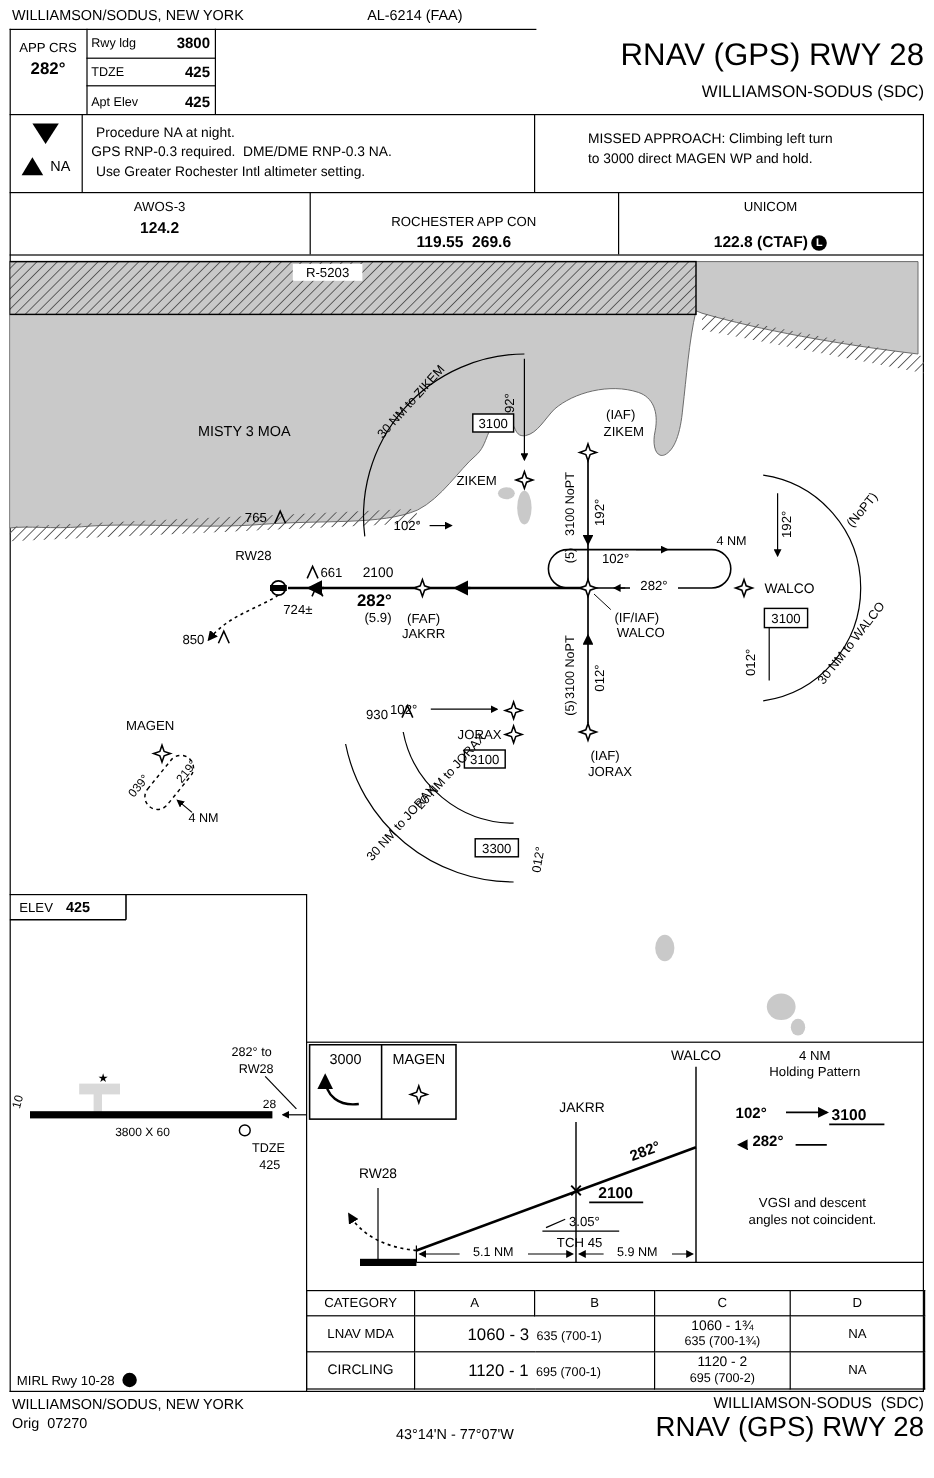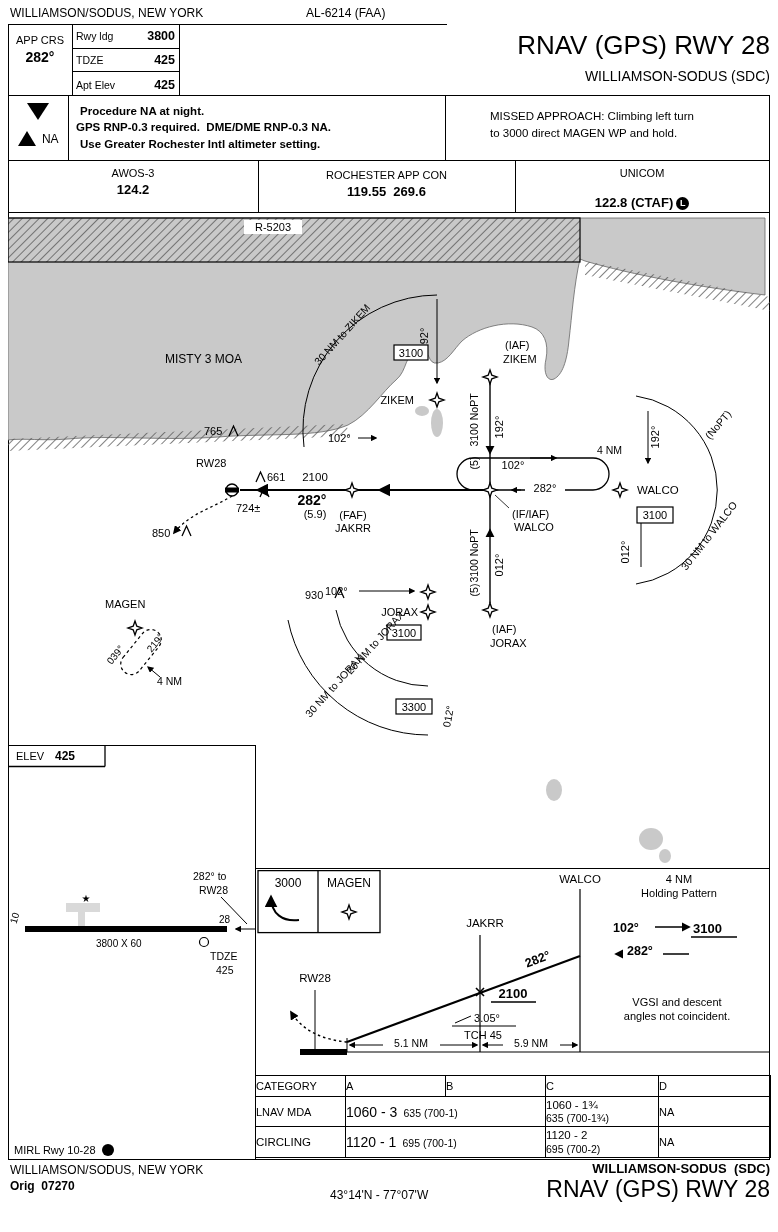--- a/index.html
+++ b/index.html
@@ -1,27 +1,27 @@
 <!DOCTYPE html>
 <html><head>
 <meta charset="utf-8">
 <style>
   html,body{margin:0;padding:0;background:#fff;}
   body{width:778px;height:1232px;position:relative;font-family:"Liberation Sans",sans-serif;color:#000;overflow:hidden;}
   .abs{position:absolute;}
   .hl{position:absolute;height:1.3px;background:#000;}
   .vl{position:absolute;width:1.3px;background:#000;}
-  .pre{white-space:pre;font-weight:bold;}
+  .pre{white-space:pre;}
   .b{font-weight:bold;}
   .ctr{text-align:center;}
   svg text{fill:#000;}
   .circleL{display:inline-block;width:13px;height:13px;border-radius:50%;background:#000;color:#fff;
            font-size:9px;line-height:13px;text-align:center;font-weight:bold;vertical-align:1px;margin-left:3px;}
   .mins{border-collapse:collapse;width:515px;table-layout:fixed;}
-  .mins td{border:1.2px solid #000;padding:0;vertical-align:middle;font-size:11px;}
+  .mins td{border:1.2px solid #000;text-align:center;padding:0;vertical-align:middle;font-size:11px;}
   .mins .hrow td{height:20px;font-size:11px;}
   .mins .big{font-size:14px;}
   .mins .sm{font-size:10.5px;}
   .mins .sm2{font-size:11.5px;line-height:1.15;}
 </style>
 </head>
 <body>
 
 <div>
   <div class="hl" style="left:8px;top:24px;width:439px"></div>
@@ -90,21 +90,21 @@
 </div>
 <div class="abs" style="left:445px;top:95px;width:324px;height:65px;font-size:11.5px;padding:13px 0 0 45px;box-sizing:border-box;line-height:1.45">
   <div>MISSED APPROACH: Climbing left turn</div>
   <div>to 3000 direct MAGEN WP and hold.</div>
 </div>
 
 <div class="abs ctr" style="left:8px;top:160px;width:250px;height:52px;padding-top:7px;box-sizing:border-box">
   <div style="font-size:11px">AWOS-3</div>
   <div class="b" style="font-size:13px;margin-top:3px">124.2</div>
 </div>
-<div class="abs ctr" style="left:258px;top:160px;width:257px;height:52px;padding-top:9px;box-sizing:border-box">
+<div class="abs ctr" style="left:258px;top:160px;width:257px;height:52px;padding-top:19px;box-sizing:border-box">
   <div style="font-size:11px">ROCHESTER APP CON</div>
   <div class="b pre" style="font-size:13px;margin-top:3px">119.55  269.6</div>
 </div>
 <div class="abs ctr" style="left:515px;top:160px;width:254px;height:52px;padding-top:7px;box-sizing:border-box">
   <div style="font-size:11px">UNICOM</div>
   <div style="margin-top:14px">
     <span class="b" style="font-size:13px">122.8 (CTAF)</span><span class="circleL">L</span>
   </div>
 </div>
 

